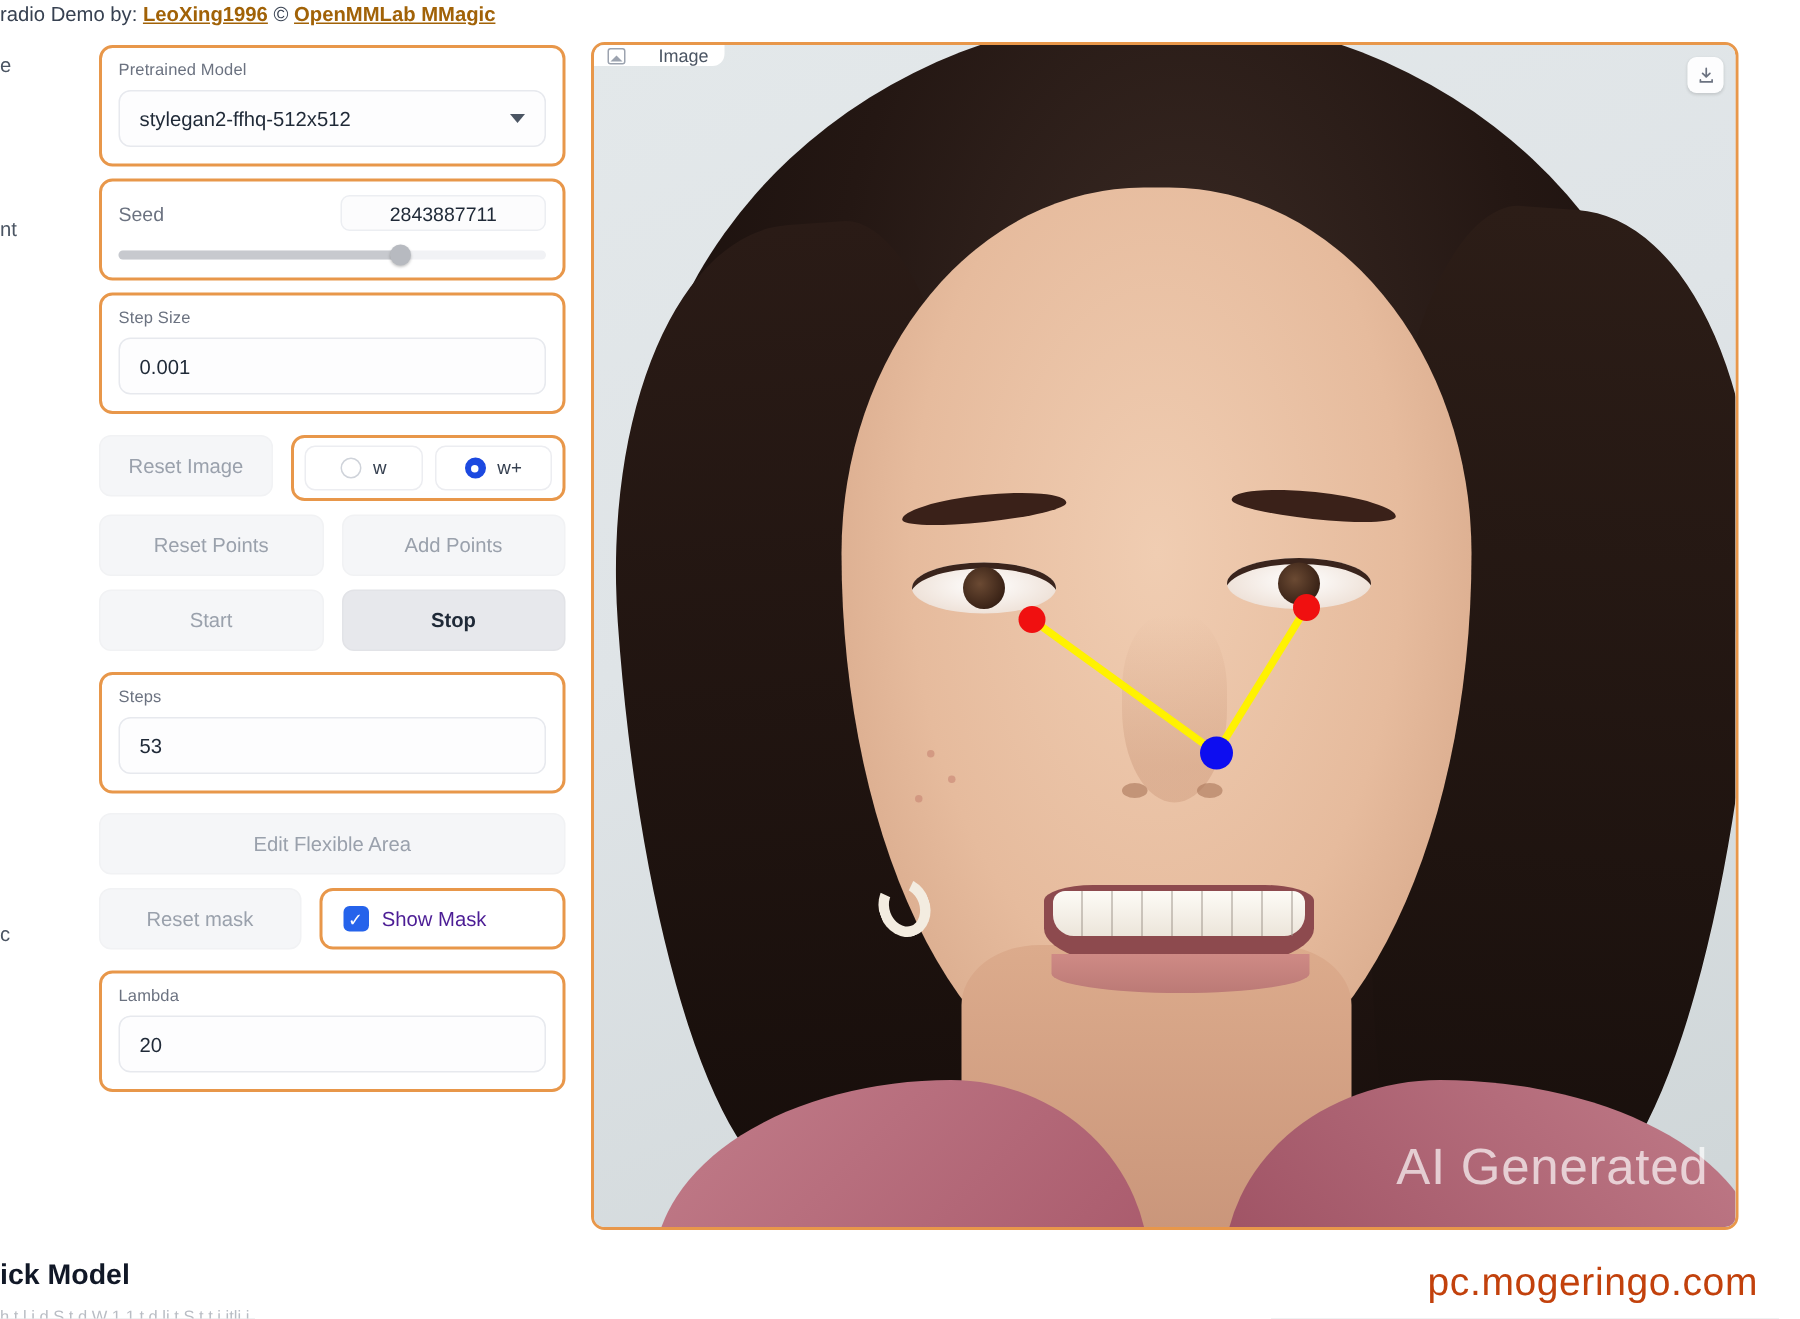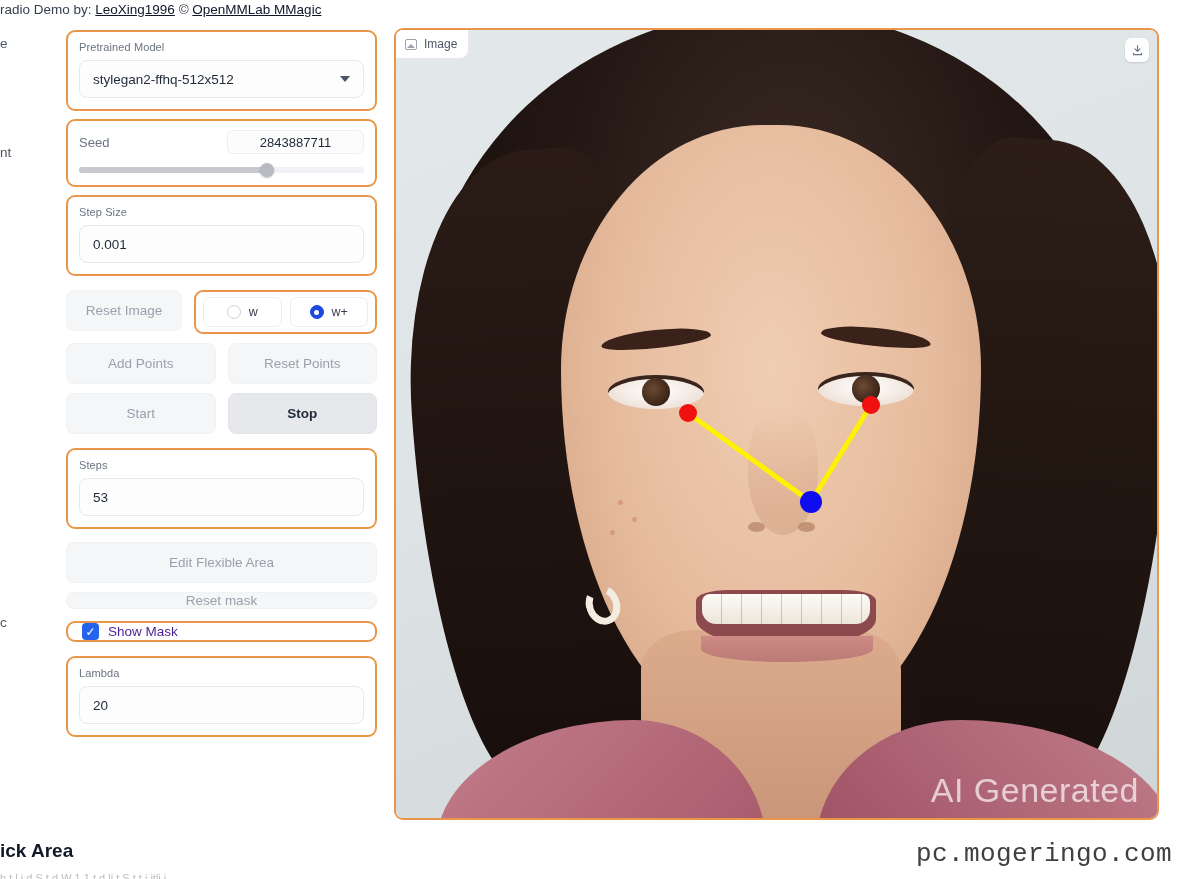--- a/index.html
+++ b/index.html
@@ -12,21 +12,21 @@
     overflow:hidden;
     position:relative;
   }
 
   
   .topbar{
     position:absolute; left:0; top:0; width:1200px; height:20px;
     font-size:13.5px; line-height:20px; color:#374151;
     white-space:nowrap; padding-left:0px;
   }
-  .topbar a{ color:#0f172a; text-decoration:underline; }
+  .topbar a{ color:#a16207; text-decoration:underline;font-weight:bold; }
 
   
   .edge-label{
     position:absolute; font-size:13.5px; color:#4b5563; white-space:nowrap;
   }
 
   
   .left-col{
     position:absolute; left:66px; top:30px; width:311px;
   }
@@ -118,22 +118,22 @@
 
   
   .image-panel{
     position:absolute; left:394px; top:28px; width:765px; height:792px;
     border:2px solid #e8974a; border-radius:9px; background:#eceff1;
     overflow:hidden;
   }
   .image-tag{
     position:absolute; left:0px; top:0px; z-index:6;
     background:#fff; border-bottom-right-radius:8px;
-    height:28px; padding:0 11px 0 9px;
-    display:flex; align-items:center; gap:7px;
+    height:14px; padding:0 11px 0 9px;
+    display:flex; align-items:center; gap:22px;
     font-size:12px; color:#4b5563;
   }
   .tag-icon{
     width:12px;height:11px;border:1.2px solid #9ca3af;border-radius:2px;
     position:relative;
   }
   .tag-icon::after{
     content:""; position:absolute; left:1px; bottom:1px;
     width:0;height:0;border-left:4px solid transparent;border-right:4px solid transparent;
     border-bottom:4px solid #9ca3af;
@@ -243,21 +243,21 @@
   }
   .earring{
     position:absolute; left:190px; top:555px; width:34px; height:40px;
     border:7px solid #f3ece0; border-radius:50%; border-top-color:transparent;
     transform:rotate(-20deg);
   }
   .cheek-mark{
     position:absolute; width:5px;height:5px;border-radius:50%;background:#c58070;opacity:.55;
   }
   .ai-watermark{
-    position:absolute; right:18px; bottom:8px; z-index:5;
+    position:absolute; right:18px; bottom:20px; z-index:5;
     font-size:34px; color:rgba(255,255,255,.68);
     font-family:"Liberation Sans", sans-serif; letter-spacing:.5px;text-align:right;
   }
 
   
   .pts{ position:absolute; inset:0; z-index:7; }
   .pt{
     position:absolute; width:18px;height:18px;border-radius:50%;
     margin-left:-9px; margin-top:-9px;
   }
@@ -268,22 +268,22 @@
   .quickstart{
     position:absolute; left:0px; top:840px;
     font-size:19px; font-weight:bold; color:#111827;
   }
   .footer-line{
     position:absolute; left:0px; top:872px;
     font-size:11px; color:#b9bdc4; white-space:nowrap;
   }
   .site-watermark{
     position:absolute; right:28px; top:839px;
-    font-family:Liberation Mono, monospace;
-    font-size:26px; color:#404040; letter-spacing:.4px;
+    font-family:Liberation Sans, sans-serif;
+    font-size:26px; color:#c2410c; letter-spacing:.4px;
   }
 </style>
 </head>
 <body>
 
 <div class="topbar">
   <span>radio Demo by: </span><a href="#">LeoXing1996</a><span> © </span><a href="#">OpenMMLab MMagic</a>
 </div>
 
 <div class="edge-label" style="left:0px; top:36px;">e</div>
@@ -325,37 +325,37 @@
         <span>w</span>
       </div>
       <div class="radio-pill" style="flex:1; justify-content:center;">
         <span class="radio-dot on"></span>
         <span>w+</span>
       </div>
     </div>
   </div>
 
   <div class="btn-row">
+    <div class="btn">Reset Points</div>
     <div class="btn">Add Points</div>
-    <div class="btn">Reset Points</div>
   </div>
 
   <div class="btn-row" style="margin-bottom:14px;justify-content:flex-end;">
     <div class="btn">Start</div>
     <div class="btn active">Stop</div>
   </div>
 
   <div class="card">
     <div class="card-label">Steps</div>
     <div class="field">53</div>
   </div>
 
   <div class="btn" style="margin-top:13px; margin-bottom:9px;">Edit Flexible Area</div>
 
-  <div class="row-mixed" style="margin-bottom:14px;flex-direction:column;">
+  <div class="row-mixed" style="margin-bottom:14px;">
     <div class="btn" style="flex:1;">Reset mask</div>
     <div class="check-card" style="flex:1;">
       <span class="checkbox">✓</span>
       <span class="check-text">Show Mask</span>
     </div>
   </div>
 
   <div class="card">
     <div class="card-label">Lambda</div>
     <div class="field">20</div>
@@ -414,15 +414,15 @@
     <line x1="475" y1="375" x2="415" y2="472" stroke="#fff200" stroke-width="5"></line>
   </svg>
   <div class="pts">
     <div class="pt handle" style="left:292px;top:383px;"></div>
     <div class="pt handle" style="left:475px;top:375px;"></div>
     <div class="pt target" style="left:415px;top:472px;"></div>
   </div>
 
 </div>
 
-<div class="quickstart">ick Area</div>
+<div class="quickstart">ick Model</div>
 <div class="footer-line">h t  l  i  d S  t  d  W  1  1  t  d  li  t  S  t  t  i  itli  i</div>
 <div class="site-watermark">pc.mogeringo.com</div>
 
 </body></html>

